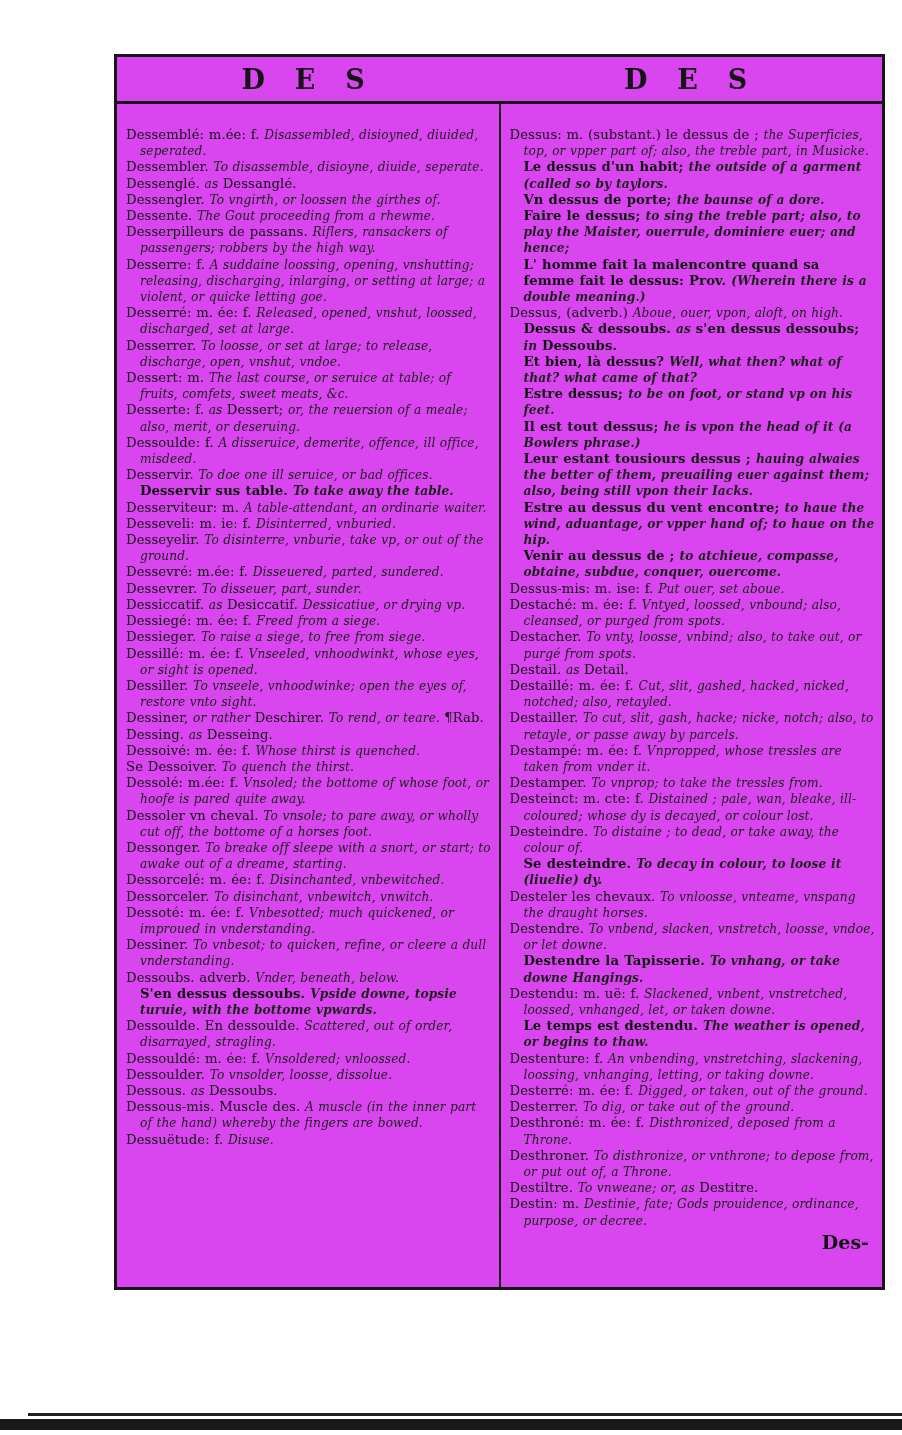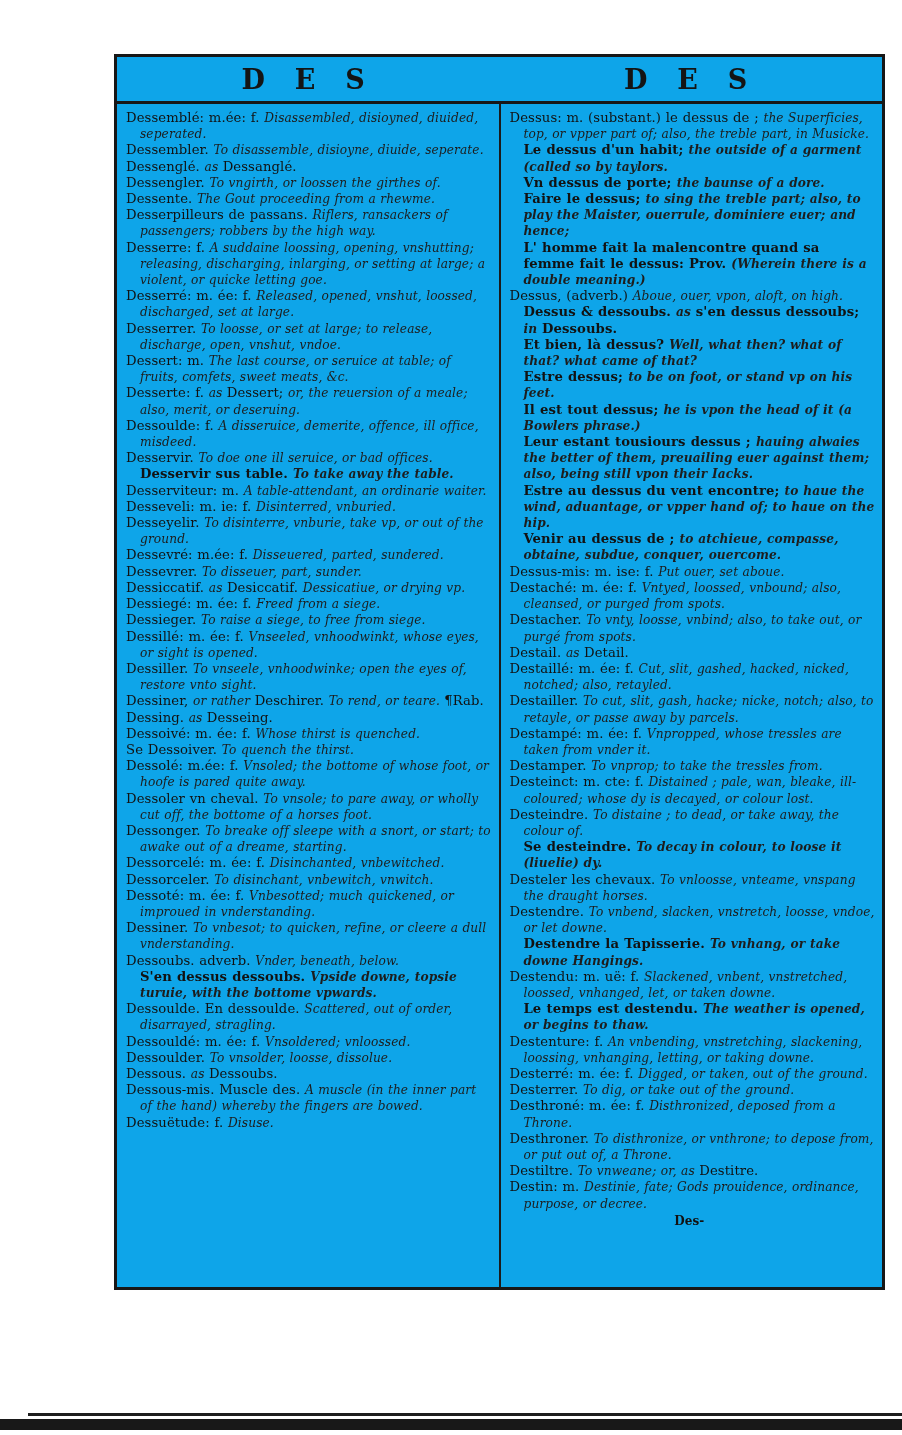--- a/index.html
+++ b/index.html
@@ -10,21 +10,21 @@
     color:#191919;
     overflow:hidden;
     position:relative;
     -webkit-font-smoothing:antialiased;
   }
   #page-frame{
     position:absolute;
     left:114px;top:54px;
     width:771px;height:1236px;
     border:3px solid #171717;
-    background:#0ea5e9;
+    background:#d946ef;
     box-sizing:border-box;
   }
   #running-heads{
     display:flex;
     height:44px;
     border-bottom:3px solid #171717;
   }
   .running-head{
     flex:1;
     text-align:center;
@@ -35,21 +35,21 @@
     color:#141414;
   }
   #columns{
     display:flex;
     height:calc(100% - 47px);
     box-sizing:border-box;
   }
   .col{
     flex:1;
     overflow:hidden;
-    padding:6px 7px 0 9px;
+    padding:23px 7px 0 9px;
     box-sizing:border-box;
   }
   .col-divider{
     width:2px;
     background:#1b1b1b;
     flex:0 0 2px;
   }
   .entry{
     margin:0;
     padding-left:14px;
@@ -69,22 +69,22 @@
     font-size:13.2px;
     color:#121212;
   }
   .ital{
     font-style:italic;
     font-size:12.2px;
     color:#1d1d1d;
   }
   #catchword{
     margin:2px 6px 0 0;
-    text-align:center;
-    font-size:12px;
+    text-align:right;
+    font-size:19px;
     font-weight:600;
     color:#121212;
   }
   #bottom-scan-line{
     position:absolute;
     left:28px;top:1413px;
     width:874px;height:3px;
     background:#1f1f1f;
   }
   #bottom-scan-band{

